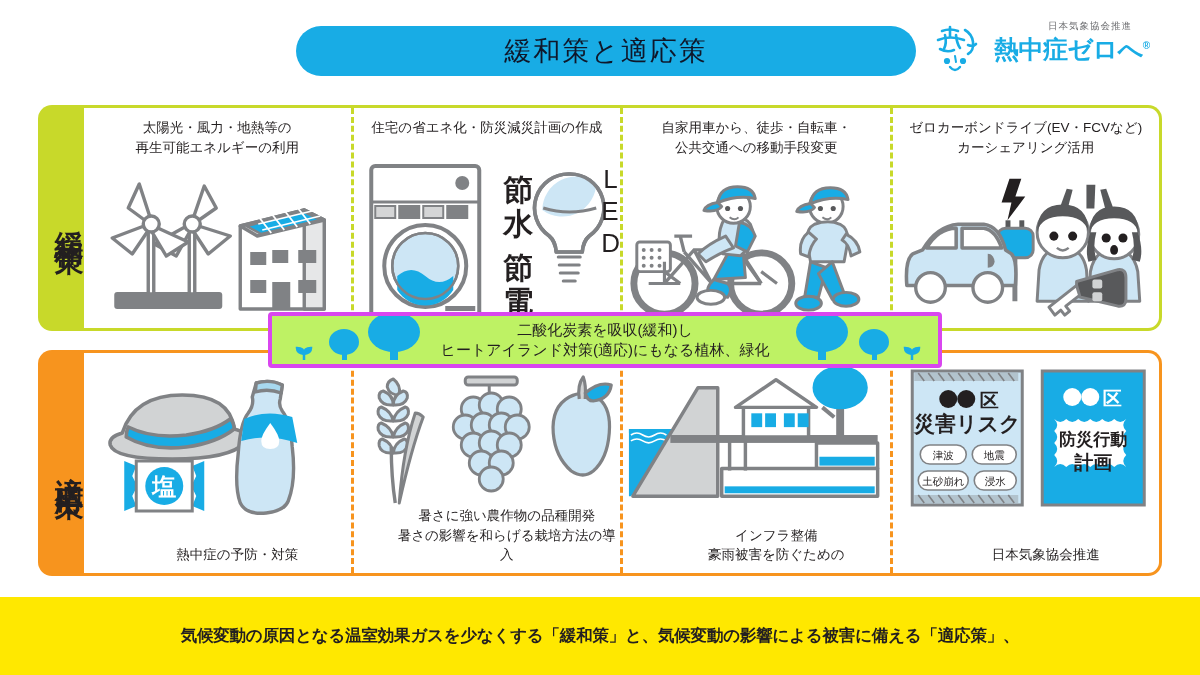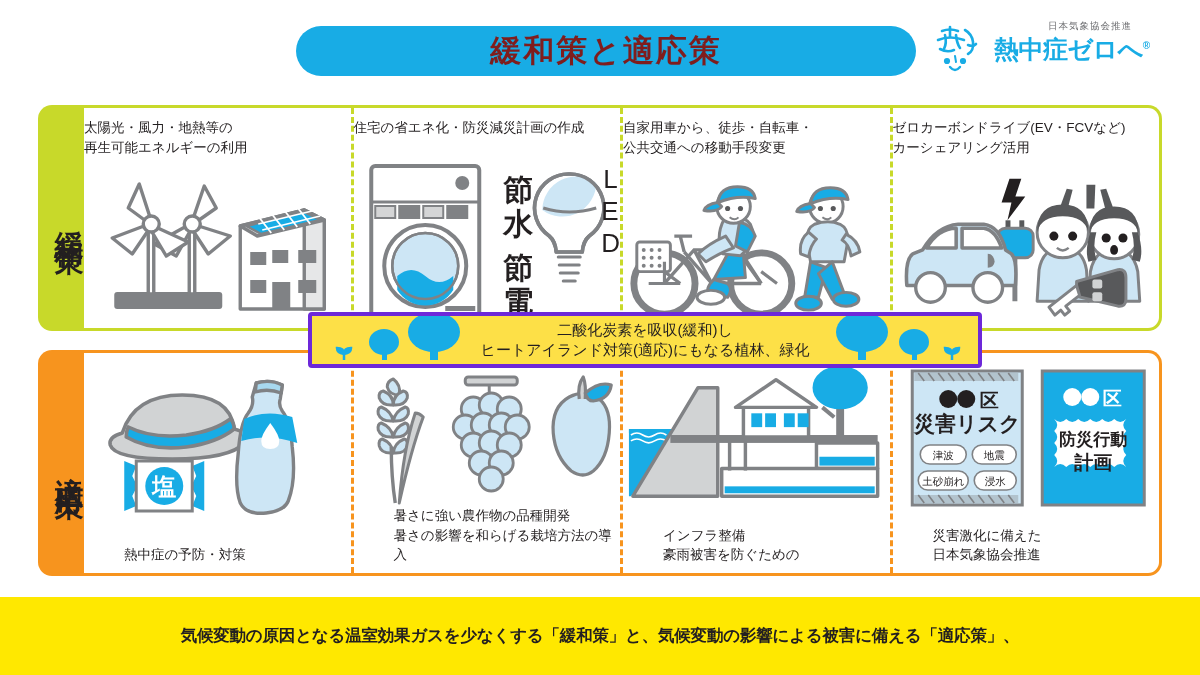--- a/index.html
+++ b/index.html
@@ -13,21 +13,21 @@
 
   
   .header { position: absolute; left: 0; top: 0; width: 1200px; height: 96px; }
   .title-pill {
     position: absolute; left: 296px; top: 26px;
     width: 620px; height: 50px;
     background: #18ace5; border-radius: 25px;
     display: flex; align-items: center; justify-content: center;
   }
   .title-pill span {
-    color: #7f1d1d; font-size: 31px; font-weight: bold; letter-spacing: 2px;
+    color: #0f172a; font-size: 27px; font-weight: normal; letter-spacing: 2px;
   }
   .logo { position: absolute; left: 932px; top: 20px; width: 248px; height: 60px; }
   .logo-mark { position: absolute; left: 0; top: 2px; width: 56px; height: 56px; }
   .logo-text { position: absolute; left: 62px; top: 0px; width: 186px; }
   .logo-sub { font-size: 9.5px; color: #6d6e71; letter-spacing: 1px; text-align: center; padding-left:6px;}
   .logo-main { font-size: 25px; font-weight: bold; color: #18ace5; letter-spacing: -0.5px; white-space: nowrap; }
   .logo-main .reg { font-size: 10px; vertical-align: super; }
 
   
   .row { position: absolute; }
@@ -59,33 +59,33 @@
   #row-adaptation { left: 38px; top: 350px; width: 1124px; height: 226px; }
   #row-adaptation .side-tab { background: #f7941e; border-radius: 14px 0 0 14px; }
   #row-adaptation .panel {
     border: 3px solid #f7941e; border-left: none;
     border-radius: 0 14px 14px 0;
   }
   #row-adaptation .cell + .cell { border-left: 3px dashed #f7941e; }
 
   .cap {
     position: absolute; left: 0; width: 100%;
-    font-size: 13.5px; color: #231f20;
+    text-align: center; font-size: 13.5px; color: #231f20;
     line-height: 1.45; font-weight: 500;
   }
   .cap.top { top: 10px; }
   .cap.bot { bottom: 8px; padding-left: 40px; }
   .art { position: absolute; left: 0; width: 100%; }
 
   
   #green-banner {
     position: absolute; left: 268px; top: 312px;
     width: 674px; height: 56px;
-    background: #fde047; border: 4px solid #6d28d9;
-    border-radius: 4px; z-index: 20; margin-left: 40px;
+    background: #bef264; border: 4px solid #d946ef;
+    border-radius: 4px; z-index: 20;
   }
   #green-banner .gb-text {
     position: absolute; left: 0; top: 0; width: 100%; height: 100%;
     display: flex; flex-direction: column; align-items: center; justify-content: center;
     font-size: 15px; line-height: 1.35; color: #231f20; font-weight: 500;
     text-align: center; z-index: 3;
   }
   #green-banner svg { position: absolute; left: 0; bottom: 0; z-index: 1; }
 
   
@@ -570,21 +570,20 @@
           <rect x="146" y="10" width="102" height="134" fill="#18ace5" stroke="#808285" stroke-width="3"></rect>
           <circle cx="176" cy="36" r="9" fill="#fff"></circle>
           <circle cx="194" cy="36" r="9" fill="#fff"></circle>
           <text x="216" y="44" font-size="19" font-weight="bold" fill="#fff" text-anchor="middle" font-family="'Liberation Sans',sans-serif">区</text>
           <path d="M158 58 q6 6 0 12 q6 6 0 12 q6 6 0 12 q6 6 0 12 q6 -6 12 0 q6 -6 12 0 q6 -6 12 0 q6 -6 12 0 q6 -6 12 0 q6 -6 12 0 q-6 -6 0 -12 q-6 -6 0 -12 q-6 -6 0 -12 q-6 -6 0 -12 q-6 6 -12 0 q-6 6 -12 0 q-6 6 -12 0 q-6 6 -12 0 q-6 6 -12 0 q-6 6 -12 0 z" fill="#fff"></path>
           <text x="197" y="84" font-size="17" font-weight="bold" fill="#231f20" text-anchor="middle" font-family="'Liberation Sans',sans-serif">防災行動</text>
           <text x="197" y="108" font-size="19" font-weight="bold" fill="#231f20" text-anchor="middle" font-family="'Liberation Sans',sans-serif">計画</text>
         </svg>
       </div>
       <div class="cap bot">
-        <div>災害激化に備えた</div>
         <div>日本気象協会推進</div>
       </div>
     </div>
   </div>
 </div>
 
 <div id="footer">
   <div class="line">気候変動の原因となる温室効果ガスを少なくする「緩和策」と、気候変動の影響による被害に備える「適応策」、</div>
 </div>
 

